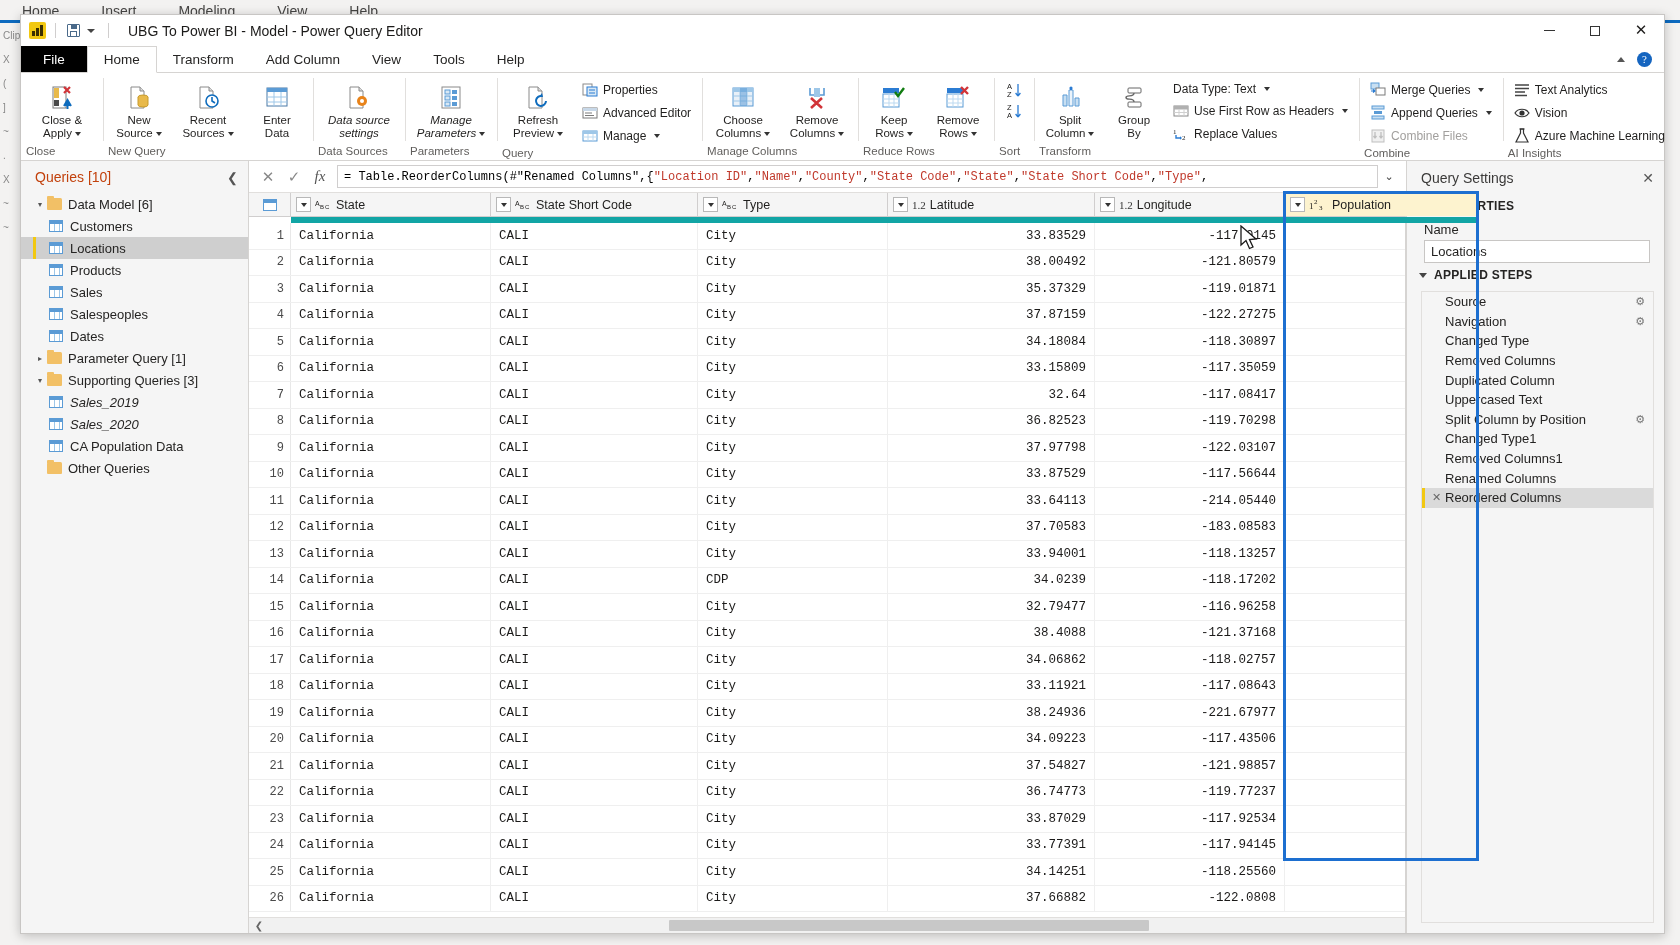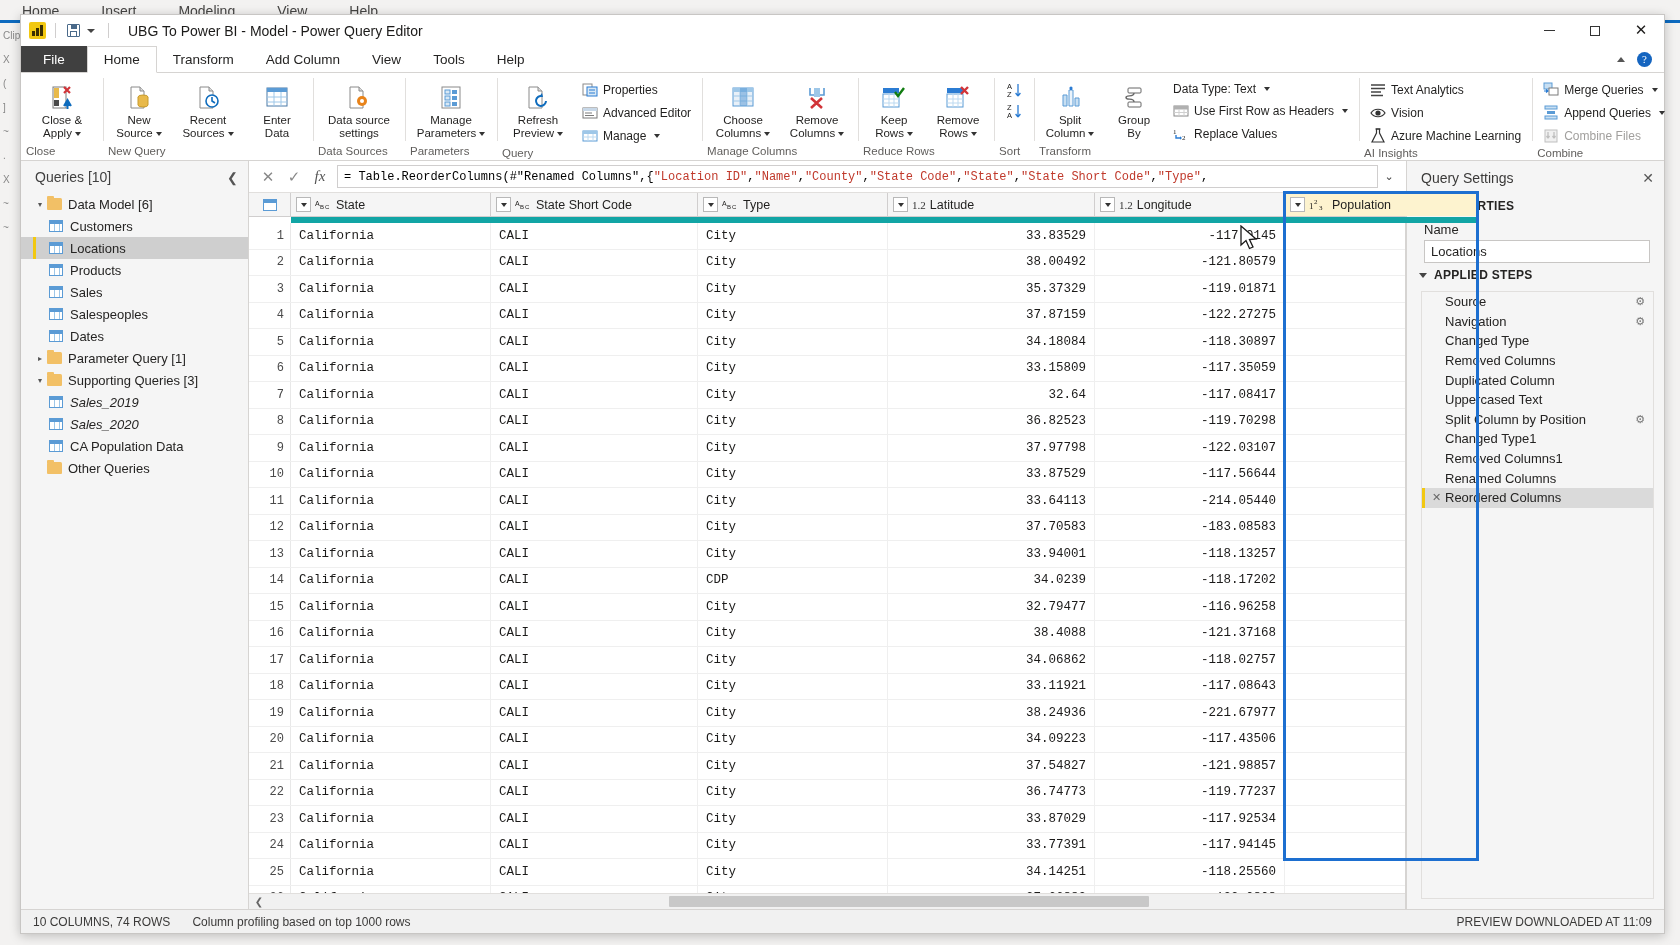--- a/index.html
+++ b/index.html
@@ -58,21 +58,21 @@
              color: #1b1a19; }
   .wb-min { width: 11px; height: 1px; background: #333; }
   .wb-max { width: 10px; height: 10px; border: 1px solid #333; }
   .wb-x { font-size: 15px; line-height: 1; font-family: "DejaVu Sans", sans-serif; }
 
   
   .ribbon-tabs { height: 27px; display: flex; align-items: stretch;
                  border-bottom: 1px solid #d6d4d2; background: #fff; flex: none; }
   .rtab { padding: 0 16px; display: flex; align-items: center; font-size: 13.5px;
           color: #252423; cursor: default; }
-  .rtab.file { background: #404040; color: #fff; font-weight: 400; padding: 0 22px; }
+  .rtab.file { background: #000000; color: #fff; font-weight: 400; padding: 0 22px; }
   .rtab.active { background: #fff; border: 1px solid #d6d4d2; border-bottom: 1px solid #fff;
                  margin-bottom: -1px; }
   .ribbon-right { margin-left: auto; display: flex; align-items: center; gap: 12px; padding-right: 12px; }
   .chev-up { width: 0; height: 0; border-left: 4px solid transparent; border-right: 4px solid transparent;
              border-bottom: 5px solid #555; }
   .help-circle { width: 15px; height: 15px; border-radius: 50%; background: #1565c0; color: #fff;
                  font-size: 11px; display: flex; align-items: center; justify-content: center;
                  font-family: "Liberation Serif", serif; }
 
   
@@ -81,39 +81,39 @@
   .rgroup { display: flex; flex-direction: column; position: relative; padding: 3px 5px 0 5px; }
   .rgroup + .rgroup::before { content: ""; position: absolute; left: 0; top: 5px; bottom: 19px;
                               width: 1px; background: #e1dfdd; }
   .rg-items { display: flex; align-items: flex-start; flex: 1; gap: 2px; }
   .rg-label { font-size: 11.5px; color: #605e5c; padding-bottom: 3px;
               margin-top: auto; }
   .bigbtn { width: 62px; display: flex; flex-direction: column; align-items: center;
             padding: 4px 2px; font-size: 11.5px; color: #201f1e; text-align: center;
             line-height: 1.15; cursor: default; border: 1px solid transparent; border-radius: 2px; }
   .bigbtn.w72 { width: 72px; }
-  .bigbtn.w80 { width: 82px; }
+  .bigbtn.w80 { width: 82px; font-style: italic; }
   .bigbtn .ico { height: 33px; display: flex; align-items: center; justify-content: center; }
   .smallcol { display: flex; flex-direction: column; gap: 1px; padding-top: 3px; }
   .smallbtn { display: flex; align-items: center; gap: 5px; font-size: 12px; color: #201f1e;
               padding: 2px 5px; border: 1px solid transparent; border-radius: 2px; white-space: nowrap;
               cursor: default; }
   .smallbtn.disabled { color: #a19f9d; }
   .smallbtn .sico { width: 16px; height: 16px; display: flex; align-items: center; justify-content: center; flex: none; }
   .tri { width: 0; height: 0; border-left: 3.5px solid transparent; border-right: 3.5px solid transparent;
          border-top: 4px solid #333; display: inline-block; margin-left: 3px; vertical-align: middle; }
 
   
   .main { flex: 1; display: flex; min-height: 0; }
 
   
   .queries-pane { width: 228px; background: #f5f5f5; border-right: 1px solid #d6d4d2;
                   display: flex; flex-direction: column; }
   .qp-head { display: flex; align-items: center; padding: 8px 10px 6px 14px; }
-  .qp-title { font-size: 14px; color: #404040; }
+  .qp-title { font-size: 14px; color: #c2410c; }
   .qp-collapse { margin-left: auto; color: #555; font-size: 13px; cursor: pointer; }
   .qtree { flex: 1; overflow: hidden; padding-top: 2px; font-size: 13px; color: #252423; }
   .qnode { display: flex; align-items: center; height: 22px; padding-left: 12px; cursor: default;
            position: relative; }
   .qnode.selected { background: #cfcfcf; }
   .qnode.selected::before { content: ""; position: absolute; left: 12px; top: 0; bottom: 0;
                             width: 3px; background: #f2c811; }
   .qarrow { width: 14px; display: flex; align-items: center; justify-content: center;
             font-size: 8px; color: #555; }
   .folder-ico { width: 15px; height: 12px; background: #f2c066; border-radius: 1.5px 1.5px 1px 1px;
@@ -569,89 +569,89 @@
           </div>
         </div>
       <div class="rg-label">Transform</div>
     </div>
       <div class="rgroup">
       <div class="rg-items">
           <div class="smallcol">
             <div class="smallbtn ">
           <span class="sico">
                 <svg width="16" height="16" viewBox="0 0 16 16">
-                  <path d="M1,3 h14 M1,6.5 h14 M1,10 h10 M1,13.5 h12" stroke="#444" stroke-width="1.3"></path>
-                </svg>
-              </span>
-          <span>Text Analytics</span>
-
+                  <rect x="1" y="1" width="8" height="6" fill="#c8dff2" stroke="#5b9bd5"></rect>
+                <rect x="6" y="6" width="9" height="7" fill="#fff" stroke="#7a7a7a"></rect>
+                <path d="M1,9 l4,0 M3,7.5 l2,1.5 l-2,1.5" stroke="#2b7cd3" stroke-width="1.2" fill="#2b7cd3"></path>
+                </svg>
+              </span>
+          <span>Merge Queries</span>
+          <span class="tri "></span>
         </div>
             <div class="smallbtn ">
           <span class="sico">
                 <svg width="16" height="16" viewBox="0 0 16 16">
-                  <path d="M1,8 c3,-5 11,-5 14,0 c-3,5 -11,5 -14,0z" fill="#fff" stroke="#333" stroke-width="1.2"></path>
-                <circle cx="8" cy="8" r="2.6" fill="#333"></circle>
-                </svg>
-              </span>
-          <span>Vision</span>
-
-        </div>
-            <div class="smallbtn ">
+                  <rect x="2" y="1" width="12" height="3" fill="#c8dff2" stroke="#5b9bd5"></rect>
+                <rect x="4" y="6" width="8" height="3" fill="#5b9bd5"></rect>
+                <rect x="2" y="11" width="12" height="3" fill="#c8dff2" stroke="#5b9bd5"></rect>
+                </svg>
+              </span>
+          <span>Append Queries</span>
+          <span class="tri "></span>
+        </div>
+            <div class="smallbtn disabled">
           <span class="sico">
                 <svg width="16" height="16" viewBox="0 0 16 16">
-                  <path d="M6.5,1 v4 L2,14 h12 L9.5,5 V1 z" fill="#fff" stroke="#333" stroke-width="1.2"></path>
-                <path d="M5.5,1 h5" stroke="#333" stroke-width="1.2"></path>
-                </svg>
-              </span>
-          <span>Azure Machine Learning</span>
+                  <rect x="2" y="2" width="12" height="12" fill="#f0f0f0" stroke="#bfbfbf"></rect>
+                <path d="M5,4 v6 M5,10 l-1.5,-2 M5,10 l1.5,-2" stroke="#bfbfbf" stroke-width="1.3" fill="none"></path>
+                <path d="M11,4 v6 M11,10 l-1.5,-2 M11,10 l1.5,-2" stroke="#bfbfbf" stroke-width="1.3" fill="none"></path>
+                </svg>
+              </span>
+          <span>Combine Files</span>
 
         </div>
           </div>
         </div>
-      <div class="rg-label">AI Insights</div>
+      <div class="rg-label">Combine</div>
     </div>
       <div class="rgroup">
       <div class="rg-items">
           <div class="smallcol">
             <div class="smallbtn ">
           <span class="sico">
                 <svg width="16" height="16" viewBox="0 0 16 16">
-                  <rect x="1" y="1" width="8" height="6" fill="#c8dff2" stroke="#5b9bd5"></rect>
-                <rect x="6" y="6" width="9" height="7" fill="#fff" stroke="#7a7a7a"></rect>
-                <path d="M1,9 l4,0 M3,7.5 l2,1.5 l-2,1.5" stroke="#2b7cd3" stroke-width="1.2" fill="#2b7cd3"></path>
-                </svg>
-              </span>
-          <span>Merge Queries</span>
-          <span class="tri "></span>
+                  <path d="M1,3 h14 M1,6.5 h14 M1,10 h10 M1,13.5 h12" stroke="#444" stroke-width="1.3"></path>
+                </svg>
+              </span>
+          <span>Text Analytics</span>
+
         </div>
             <div class="smallbtn ">
           <span class="sico">
                 <svg width="16" height="16" viewBox="0 0 16 16">
-                  <rect x="2" y="1" width="12" height="3" fill="#c8dff2" stroke="#5b9bd5"></rect>
-                <rect x="4" y="6" width="8" height="3" fill="#5b9bd5"></rect>
-                <rect x="2" y="11" width="12" height="3" fill="#c8dff2" stroke="#5b9bd5"></rect>
-                </svg>
-              </span>
-          <span>Append Queries</span>
-          <span class="tri "></span>
-        </div>
-            <div class="smallbtn disabled">
+                  <path d="M1,8 c3,-5 11,-5 14,0 c-3,5 -11,5 -14,0z" fill="#fff" stroke="#333" stroke-width="1.2"></path>
+                <circle cx="8" cy="8" r="2.6" fill="#333"></circle>
+                </svg>
+              </span>
+          <span>Vision</span>
+
+        </div>
+            <div class="smallbtn ">
           <span class="sico">
                 <svg width="16" height="16" viewBox="0 0 16 16">
-                  <rect x="2" y="2" width="12" height="12" fill="#f0f0f0" stroke="#bfbfbf"></rect>
-                <path d="M5,4 v6 M5,10 l-1.5,-2 M5,10 l1.5,-2" stroke="#bfbfbf" stroke-width="1.3" fill="none"></path>
-                <path d="M11,4 v6 M11,10 l-1.5,-2 M11,10 l1.5,-2" stroke="#bfbfbf" stroke-width="1.3" fill="none"></path>
-                </svg>
-              </span>
-          <span>Combine Files</span>
+                  <path d="M6.5,1 v4 L2,14 h12 L9.5,5 V1 z" fill="#fff" stroke="#333" stroke-width="1.2"></path>
+                <path d="M5.5,1 h5" stroke="#333" stroke-width="1.2"></path>
+                </svg>
+              </span>
+          <span>Azure Machine Learning</span>
 
         </div>
           </div>
         </div>
-      <div class="rg-label">Combine</div>
+      <div class="rg-label">AI Insights</div>
     </div>
     </div>
 
   <div class="main">
 
     <div class="queries-pane">
       <div class="qp-head">
         <div class="qp-title">Queries [10]</div>
         <div class="qp-collapse">❮</div>
       </div>
@@ -1139,24 +1139,17 @@
           <div class="step selected">
      <span class="xmark">✕</span>
      <span>Reordered Columns</span>
 
    </div>
         </div>
       <div style="height:10px"></div>
     </div>
   </div>
 
-  <div class="statusbar">
-    <div class="sb-left">
-      <span>10 COLUMNS, 74 ROWS</span>
-      <span>Column profiling based on top 1000 rows</span>
-    </div>
-    <div class="sb-right">PREVIEW DOWNLOADED AT 11:09</div>
-  </div>
 </div>
 
 <svg class="mouse-cursor" style="left:1240px;top:225px" width="20" height="28" viewBox="0 0 20 28">
   <path d="M1,1 L1,20 L6,15.5 L9.5,23.5 L13,22 L9.5,14.5 L16,14 Z" fill="#ffffff" stroke="#1b1a19" stroke-width="1.3"></path>
 </svg>
 
 </body></html>

